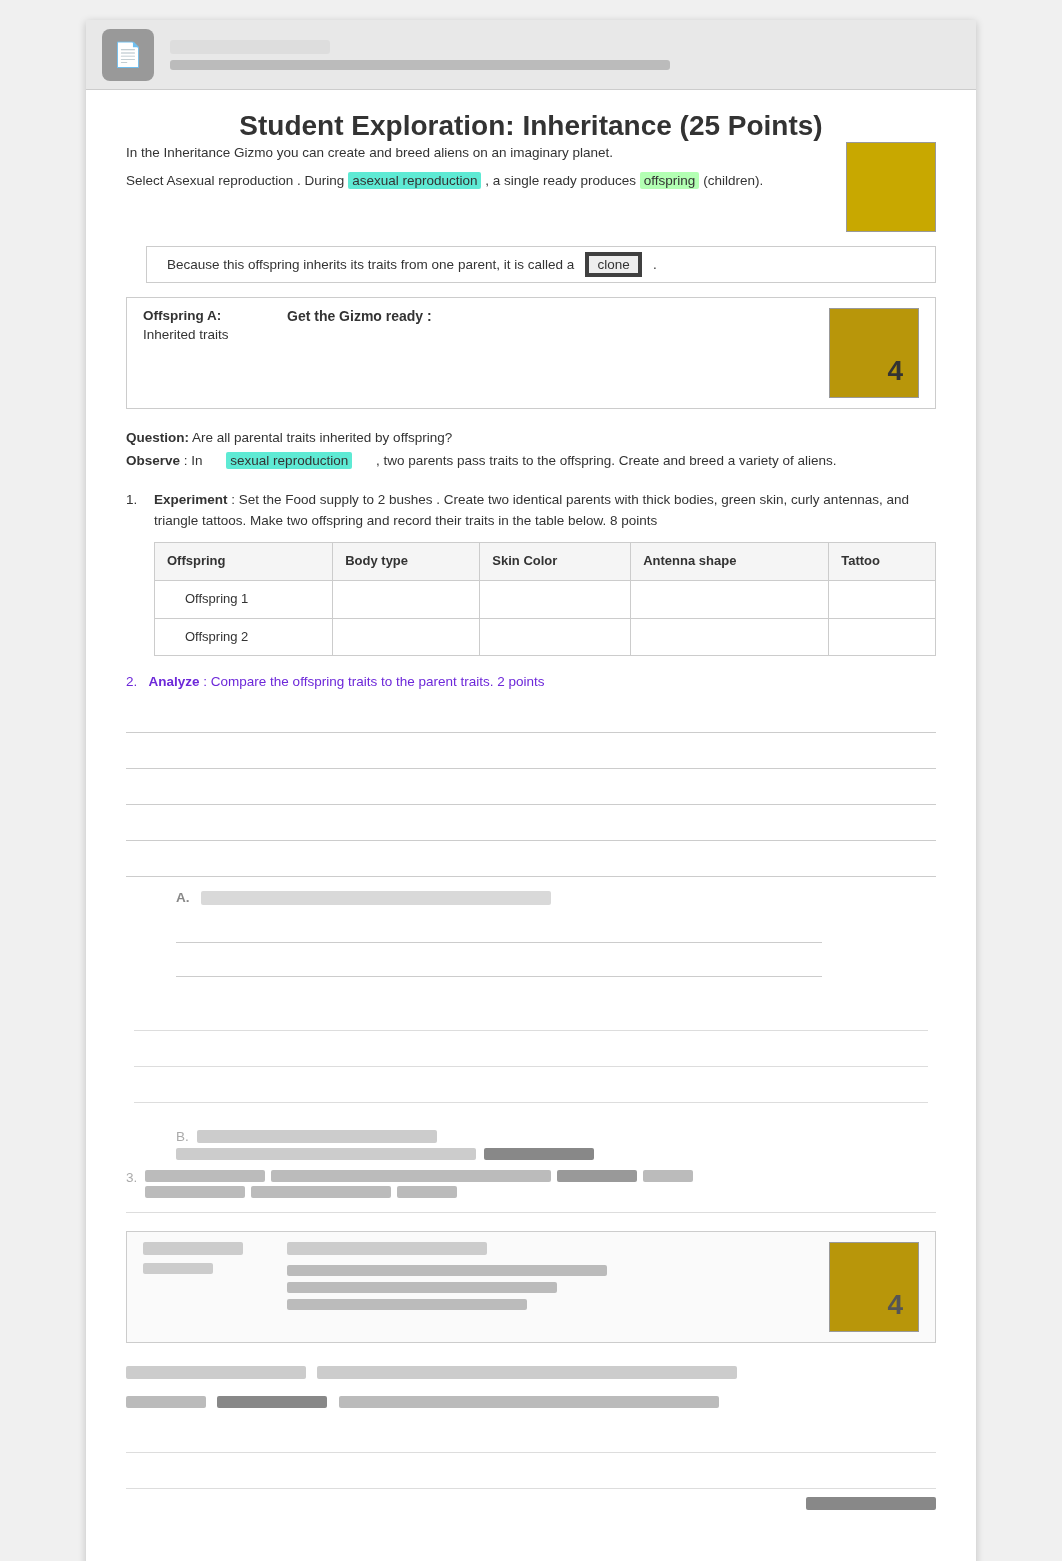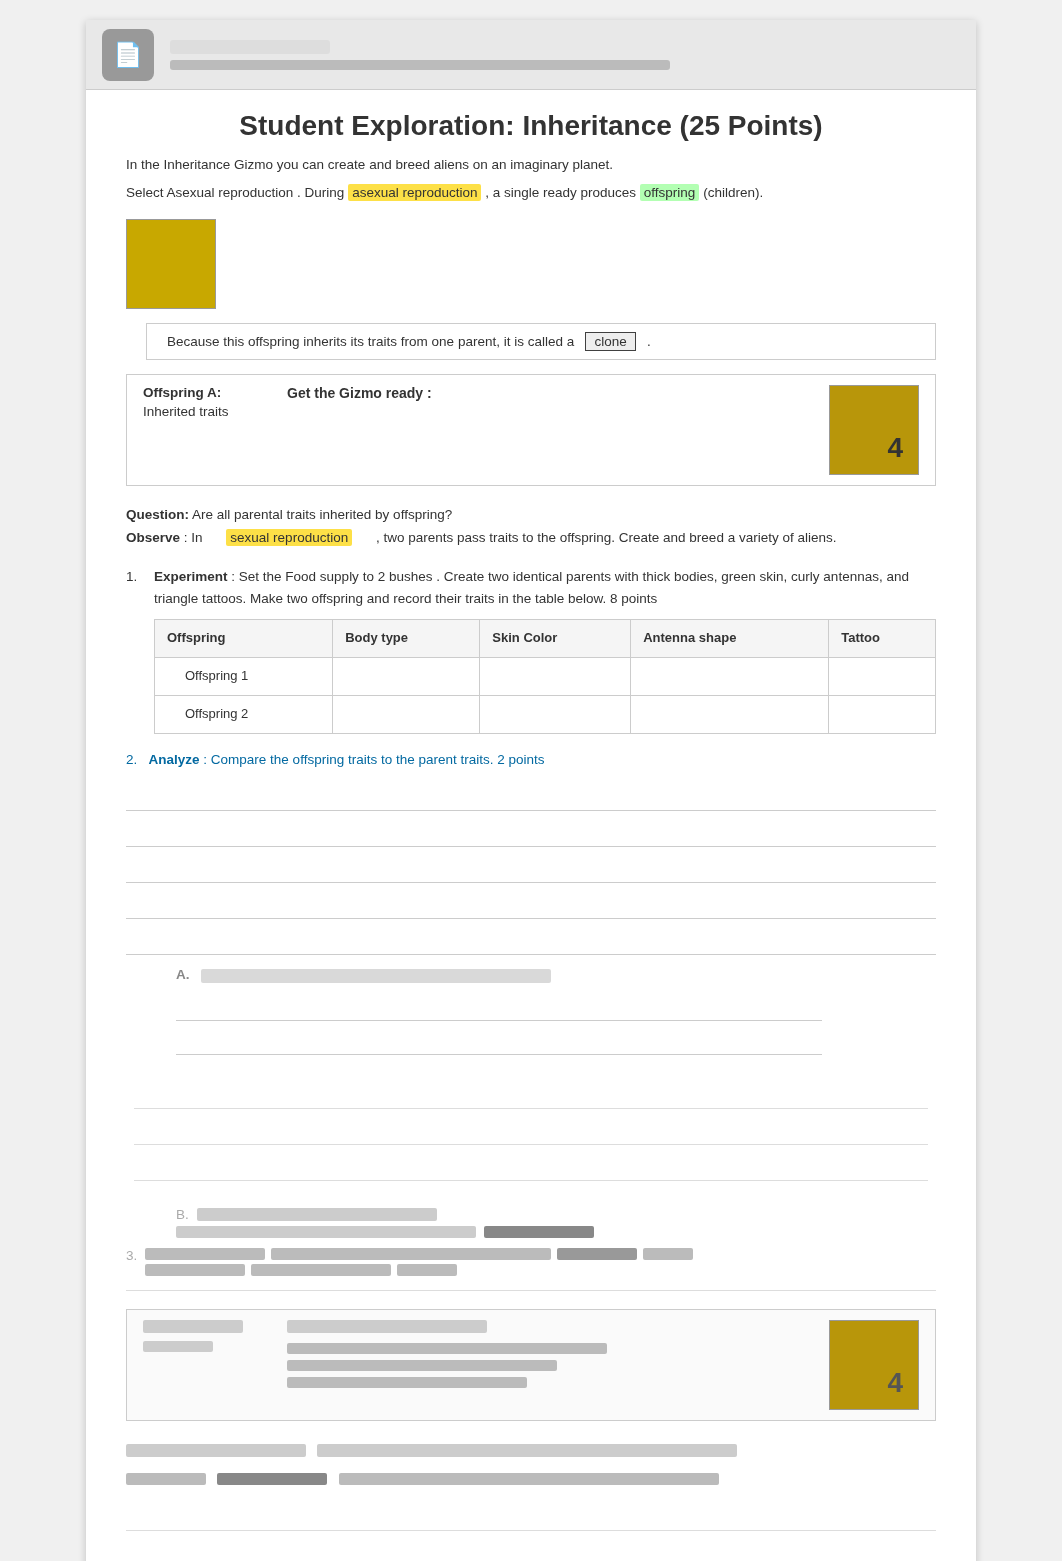--- a/index.html
+++ b/index.html
@@ -84,67 +84,65 @@
     .date-underline {
       min-width: 200px;
     }
 
     
     .main-title {
       text-align: center;
       font-size: 28px;
       font-weight: bold;
       color: #333;
-      margin-bottom: 12px;
     }
 
     
     .intro-section {
       display: flex;
       gap: 16px;
       margin-bottom: 14px;
       align-items: flex-start;
-      flex-direction: column;
     }
     .intro-text {
       flex: 1;
       font-size: 13.5px;
       line-height: 1.6;
       color: #333;
     }
     .intro-image {
       width: 90px;
       height: 90px;
       background: #c8a800;
       border: 1px solid #999;
       flex-shrink: 0;
     }
 
     .highlight-yellow {
-      background: #fde047;
+      background: #5eead4;
       padding: 1px 4px;
       border-radius: 2px;
     }
     .highlight-green {
       background: #b3ffb3;
       padding: 1px 4px;
       border-radius: 2px;
     }
 
     
     .clone-box {
       border: 1px solid #ccc;
       padding: 10px 20px;
       margin: 10px 0 14px 20px;
       font-size: 13.5px;
       color: #333;
     }
     .clone-highlight {
       background: #eeeeee;
-      border: 1px solid #404040;
+      border: 4px solid #404040;
       padding: 1px 8px;
     }
 
     
     .activity-section {
       border: 1px solid #ccc;
       padding: 10px 16px;
       margin-bottom: 18px;
       display: flex;
       gap: 14px;
@@ -242,21 +240,21 @@
     }
     .data-table td {
       height: 32px;
       padding-left: 30px;
     }
 
     
     .analyze-section {
       margin: 16px 0;
       font-size: 13.5px;
-      color: #0369a1;
+      color: #6d28d9;
     }
     .answer-line {
       border-bottom: 1px solid #ccc;
       height: 28px;
       margin: 8px 0;
       width: 100%;
     }
     .long-answer-lines {
       margin: 10px 0;
     }

